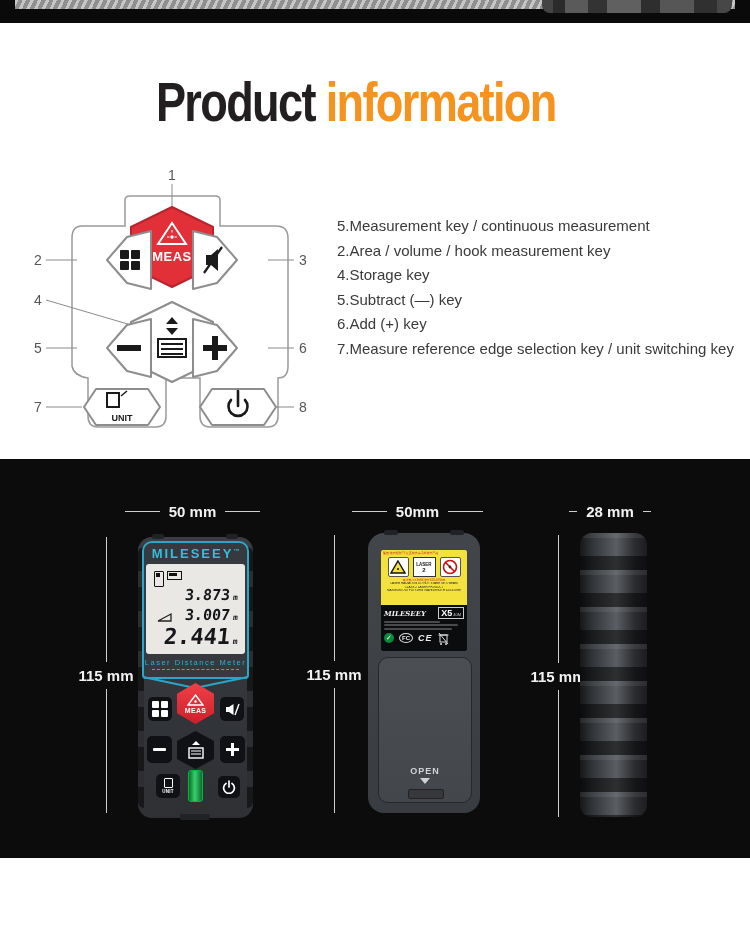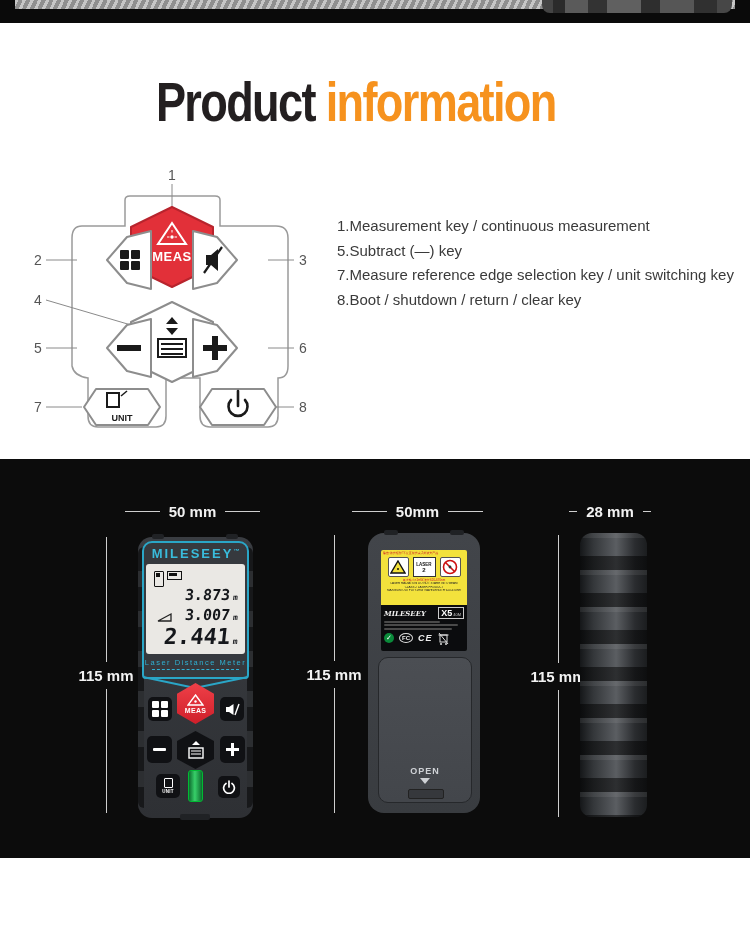--- a/index.html
+++ b/index.html
@@ -222,24 +222,26 @@
     <text class="kd-num" x="8" y="105" text-anchor="middle">2</text>
     <text class="kd-num" x="273" y="105" text-anchor="middle">3</text>
     <text class="kd-num" x="8" y="145" text-anchor="middle">4</text>
     <text class="kd-num" x="8" y="193" text-anchor="middle">5</text>
     <text class="kd-num" x="273" y="193" text-anchor="middle">6</text>
     <text class="kd-num" x="8" y="252" text-anchor="middle">7</text>
     <text class="kd-num" x="273" y="252" text-anchor="middle">8</text>
   </svg>
 
   <div class="keylist">
-    <div>1.Measurement key / continuous measurement</div>
+    <div>5.Measurement key / continuous measurement</div>
+    <div>2.Area / volume / hook measurement key</div>
+    <div>4.Storage key</div>
     <div>5.Subtract (—) key</div>
+    <div>6.Add (+) key</div>
     <div>7.Measure reference edge selection key / unit switching key</div>
-    <div>8.Boot / shutdown / return / clear key</div>
   </div>
 
   <div class="dark">
 
     <div class="wdim" style="left:120px;top:44px;width:145px;">
       <span class="ln" style="width:35px;"></span>
       <span class="lbl">50 mm</span>
       <span class="ln" style="width:35px;"></span>
     </div>
     <div class="wdim" style="left:345px;top:44px;width:145px;">

